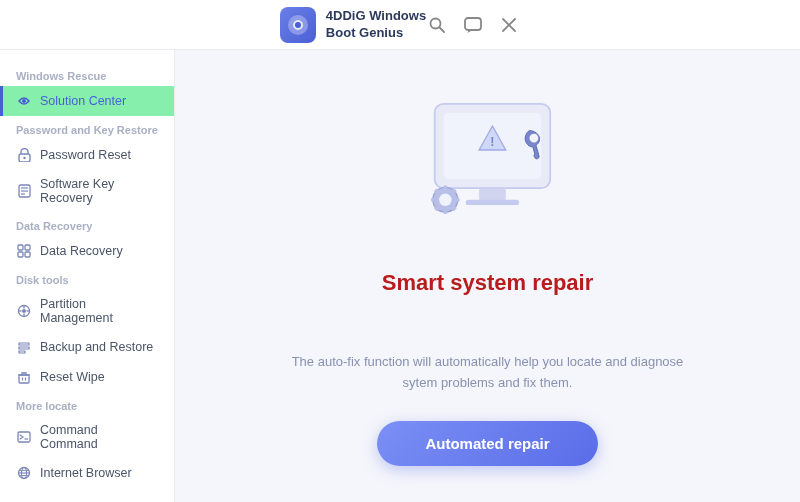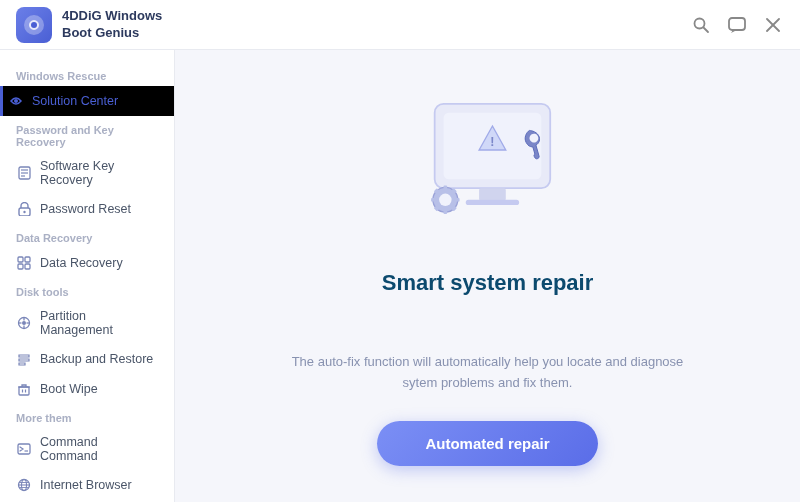--- a/index.html
+++ b/index.html
@@ -12,21 +12,21 @@
       display: flex;
       flex-direction: column;
     }
 
     
     .title-bar {
       height: 50px;
       background: #fff;
       display: flex;
       align-items: center;
-      justify-content: space-between;
+      justify-content: center;
       padding: 0 16px;
       border-bottom: 1px solid #e8eaf0;
     }
     .title-bar-left {
       display: flex;
       align-items: center;
       gap: 10px;
     }
     .app-logo {
       width: 36px;
@@ -92,24 +92,24 @@
       align-items: center;
       gap: 8px;
       padding: 7px 16px;
       font-size: 12.5px;
       color: #4a5568;
       cursor: pointer;
       border-radius: 0;
       position: relative;
     }
     .sidebar-item.active {
-      background: #000000;
+      background: #86efac;
       color: #4a5fd4;
       border-left: 3px solid #4a5fd4;
-      padding-left: 5px;
+      padding-left: 13px;
     }
     .sidebar-item-icon {
       width: 16px;
       height: 16px;
       flex-shrink: 0;
       display: flex;
       align-items: center;
       justify-content: center;
       font-size: 13px;
       color: #7a86b8;
@@ -138,21 +138,21 @@
     
     .illustration {
       width: 200px;
       height: 160px;
       margin-bottom: 24px;
     }
 
     .content-title {
       font-size: 22px;
       font-weight: 700;
-      color: #0c4a6e;
+      color: #b91c1c;
       margin-bottom: 10px;
       text-align: center;
     }
     .content-desc {
       font-size: 13px;
       color: #8892b0;
       text-align: center;
       max-width: 420px;
       line-height: 1.6;
       margin-bottom: 28px;
@@ -215,41 +215,41 @@
     <div class="sidebar-item active">
       <div class="sidebar-item-icon">
         <svg width="14" height="14" viewBox="0 0 14 14" fill="none">
           <path d="M2 7 Q7 1 12 7 Q7 13 2 7Z" stroke="#4a5fd4" stroke-width="1.5" fill="none"></path>
           <circle cx="7" cy="7" r="2" fill="#4a5fd4"></circle>
         </svg>
       </div>
       <span>Solution Center</span>
     </div>
 
-    <div class="sidebar-section-label">Password and Key Recovery</div>
+    <div class="sidebar-section-label">Password and Key Restore</div>
+    <div class="sidebar-item">
+      <div class="sidebar-item-icon">
+        <svg width="13" height="14" viewBox="0 0 13 14" fill="none">
+          <rect x="1" y="6" width="11" height="8" rx="2" stroke="#7a86b8" stroke-width="1.4" fill="none"></rect>
+          <path d="M3 6V4a3.5 3.5 0 017 0v2" stroke="#7a86b8" stroke-width="1.4" fill="none"></path>
+          <circle cx="6.5" cy="10" r="1.2" fill="#7a86b8"></circle>
+        </svg>
+      </div>
+      <span>Password Reset</span>
+    </div>
     <div class="sidebar-item">
       <div class="sidebar-item-icon">
         <svg width="13" height="14" viewBox="0 0 13 14" fill="none">
           <rect x="1" y="1" width="11" height="12" rx="1.5" stroke="#7a86b8" stroke-width="1.3" fill="none"></rect>
           <line x1="3" y1="4" x2="10" y2="4" stroke="#7a86b8" stroke-width="1.2"></line>
           <line x1="3" y1="7" x2="10" y2="7" stroke="#7a86b8" stroke-width="1.2"></line>
           <line x1="3" y1="10" x2="7" y2="10" stroke="#7a86b8" stroke-width="1.2"></line>
         </svg>
       </div>
       <span>Software Key Recovery</span>
-    </div>
-    <div class="sidebar-item">
-      <div class="sidebar-item-icon">
-        <svg width="13" height="14" viewBox="0 0 13 14" fill="none">
-          <rect x="1" y="6" width="11" height="8" rx="2" stroke="#7a86b8" stroke-width="1.4" fill="none"></rect>
-          <path d="M3 6V4a3.5 3.5 0 017 0v2" stroke="#7a86b8" stroke-width="1.4" fill="none"></path>
-          <circle cx="6.5" cy="10" r="1.2" fill="#7a86b8"></circle>
-        </svg>
-      </div>
-      <span>Password Reset</span>
     </div>
 
     <div class="sidebar-section-label">Data Recovery</div>
     <div class="sidebar-item">
       <div class="sidebar-item-icon">
         <svg width="14" height="14" viewBox="0 0 14 14" fill="none">
           <rect x="1" y="1" width="5" height="5" rx="1" stroke="#7a86b8" stroke-width="1.3" fill="none"></rect>
           <rect x="8" y="1" width="5" height="5" rx="1" stroke="#7a86b8" stroke-width="1.3" fill="none"></rect>
           <rect x="1" y="8" width="5" height="5" rx="1" stroke="#7a86b8" stroke-width="1.3" fill="none"></rect>
           <rect x="8" y="8" width="5" height="5" rx="1" stroke="#7a86b8" stroke-width="1.3" fill="none"></rect>
@@ -285,24 +285,24 @@
     <div class="sidebar-item">
       <div class="sidebar-item-icon">
         <svg width="14" height="14" viewBox="0 0 14 14" fill="none">
           <rect x="2" y="5" width="10" height="8" rx="1" stroke="#7a86b8" stroke-width="1.3" fill="none"></rect>
           <path d="M1 5h12" stroke="#7a86b8" stroke-width="1.3"></path>
           <path d="M5 5V3h4v2" stroke="#7a86b8" stroke-width="1.3" fill="none"></path>
           <line x1="5.5" y1="7.5" x2="5.5" y2="10.5" stroke="#7a86b8" stroke-width="1.2"></line>
           <line x1="8.5" y1="7.5" x2="8.5" y2="10.5" stroke="#7a86b8" stroke-width="1.2"></line>
         </svg>
       </div>
-      <span>Boot Wipe</span>
-    </div>
-
-    <div class="sidebar-section-label">More them</div>
+      <span>Reset Wipe</span>
+    </div>
+
+    <div class="sidebar-section-label">More locate</div>
     <div class="sidebar-item">
       <div class="sidebar-item-icon">
         <svg width="14" height="14" viewBox="0 0 14 14" fill="none">
           <rect x="1" y="2" width="12" height="10" rx="1.5" stroke="#7a86b8" stroke-width="1.3" fill="none"></rect>
           <path d="M3 5l3 2-3 2" stroke="#7a86b8" stroke-width="1.2" fill="none" stroke-linecap="round"></path>
           <line x1="7.5" y1="9" x2="11" y2="9" stroke="#7a86b8" stroke-width="1.2"></line>
         </svg>
       </div>
       <span>Command Command</span>
     </div>

